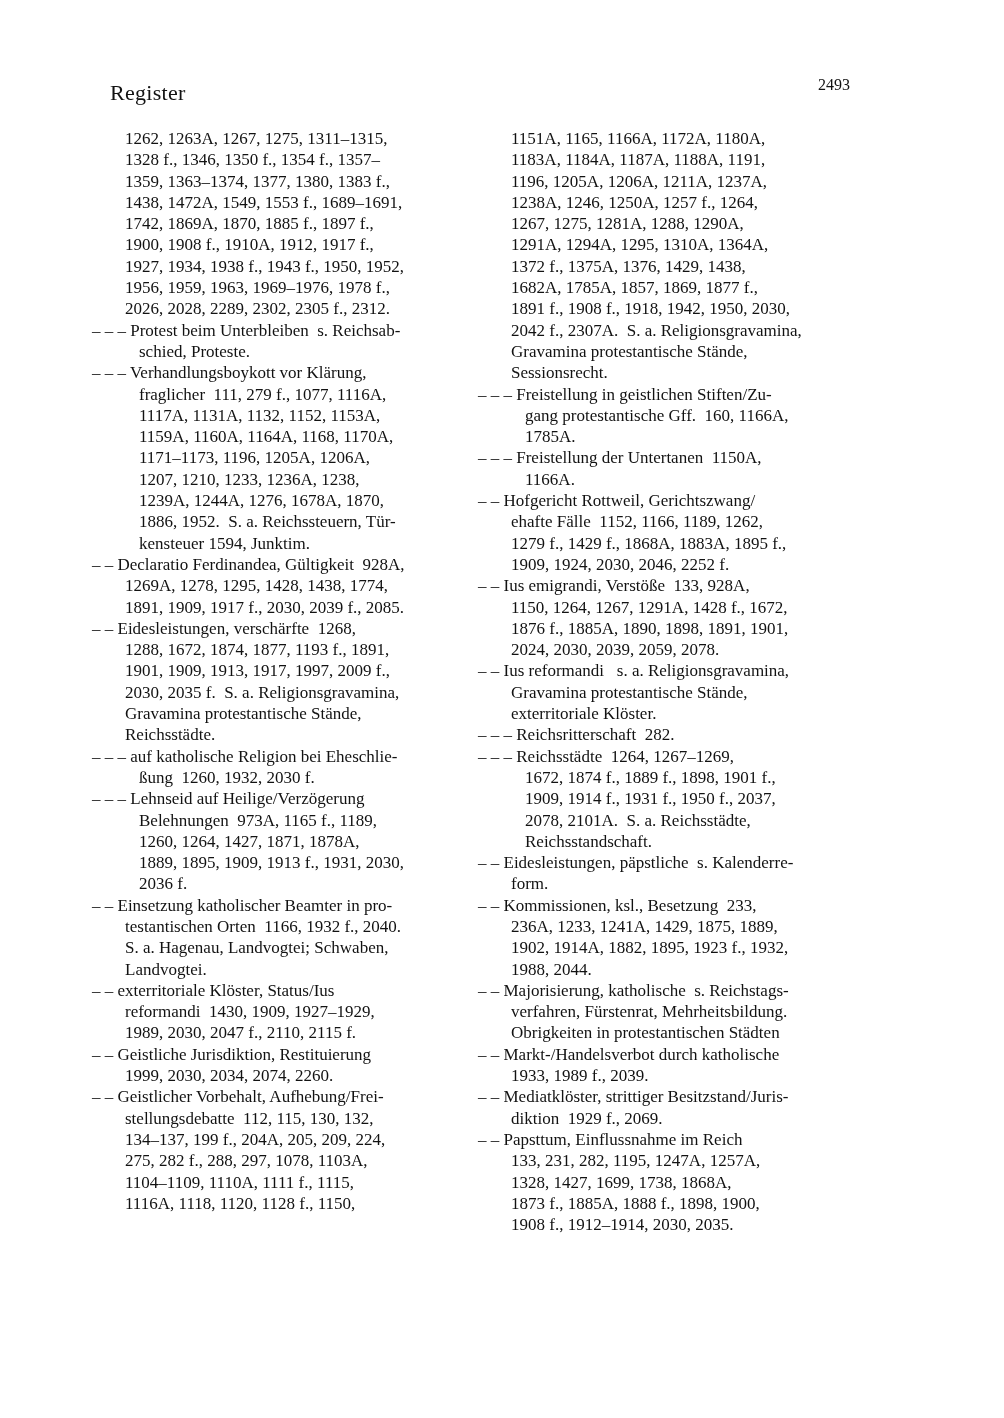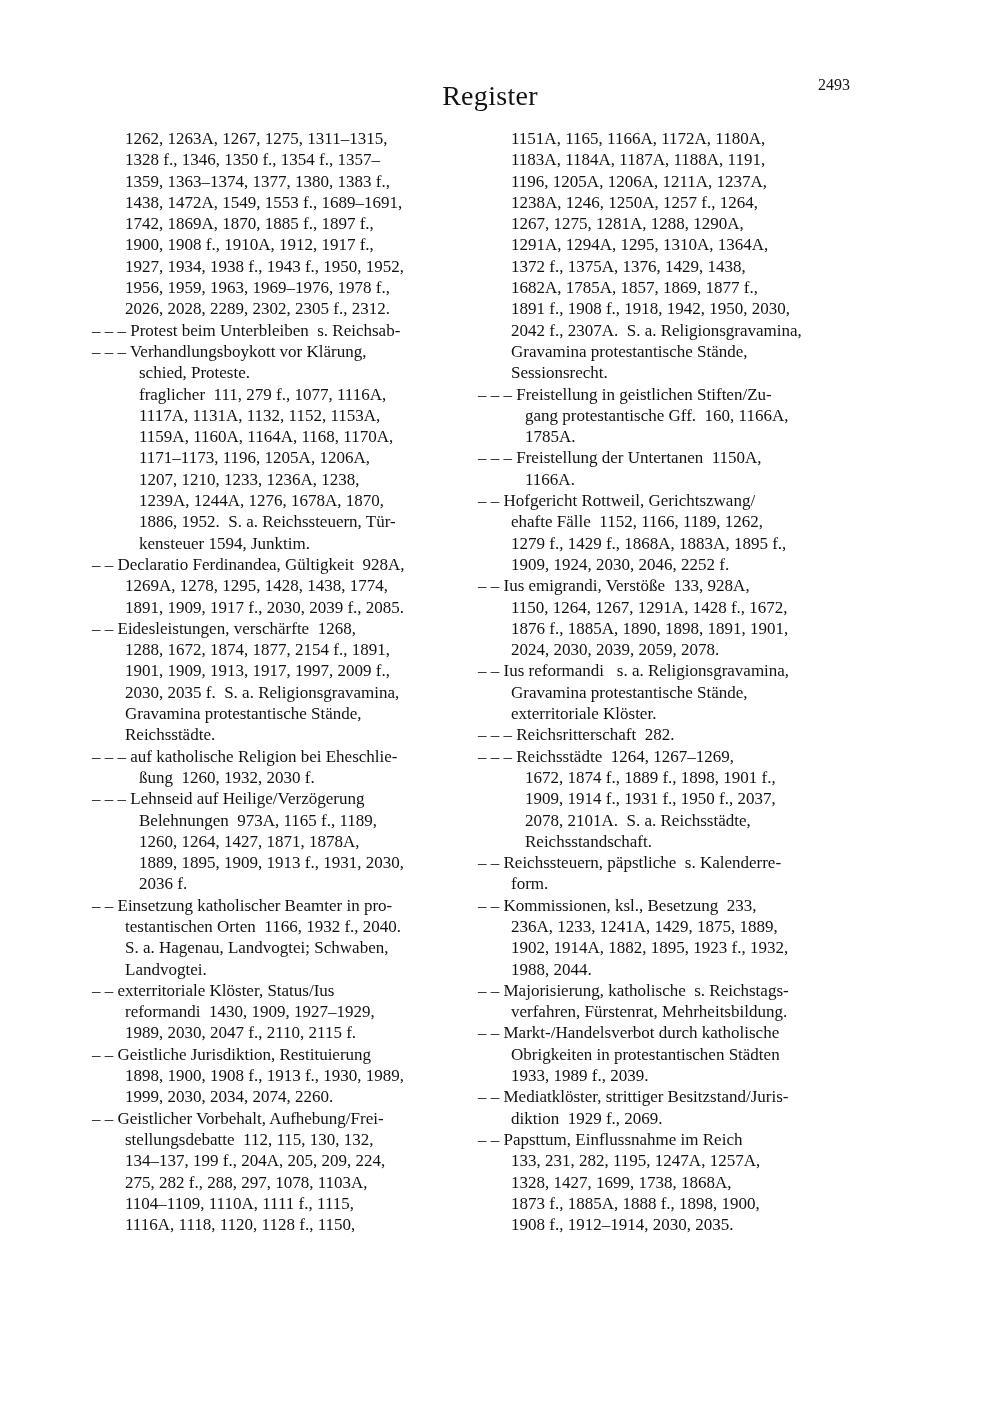--- a/index.html
+++ b/index.html
@@ -14,22 +14,21 @@
     background: #ffffff;
     color: #121212;
     font-family: "Liberation Serif", "DejaVu Serif", serif;
     overflow: hidden;
   }
   .running-head {
     position: absolute;
     top: 80px;
     left: 110px;
     width: 760px;
-    text-align: center;
-    font-size: 28px;
+    font-size: 22px;
     letter-spacing: 0.3px;
   }
   .page-number {
     position: absolute;
     top: 76px;
     left: 700px;
     width: 150px;
     text-align: right;
     font-size: 16px;
   }
@@ -60,55 +59,54 @@
       <div class="ln ind1">1262, 1263A, 1267, 1275, 1311–1315,</div>
       <div class="ln ind1">1328 f., 1346, 1350 f., 1354 f., 1357–</div>
       <div class="ln ind1">1359, 1363–1374, 1377, 1380, 1383 f.,</div>
       <div class="ln ind1">1438, 1472A, 1549, 1553 f., 1689–1691,</div>
       <div class="ln ind1">1742, 1869A, 1870, 1885 f., 1897 f.,</div>
       <div class="ln ind1">1900, 1908 f., 1910A, 1912, 1917 f.,</div>
       <div class="ln ind1">1927, 1934, 1938 f., 1943 f., 1950, 1952,</div>
       <div class="ln ind1">1956, 1959, 1963, 1969–1976, 1978 f.,</div>
       <div class="ln ind1">2026, 2028, 2289, 2302, 2305 f., 2312.</div>
       <div class="ln ind0">– – – Protest beim Unterbleiben  s. Reichsab-</div>
+      <div class="ln ind2">schied, Proteste.</div>
       <div class="ln ind0">– – – Verhandlungsboykott vor Klärung,</div>
-      <div class="ln ind2">schied, Proteste.</div>
       <div class="ln ind2">fraglicher  111, 279 f., 1077, 1116A,</div>
       <div class="ln ind2">1117A, 1131A, 1132, 1152, 1153A,</div>
       <div class="ln ind2">1159A, 1160A, 1164A, 1168, 1170A,</div>
       <div class="ln ind2">1171–1173, 1196, 1205A, 1206A,</div>
       <div class="ln ind2">1207, 1210, 1233, 1236A, 1238,</div>
       <div class="ln ind2">1239A, 1244A, 1276, 1678A, 1870,</div>
       <div class="ln ind2">1886, 1952.  S. a. Reichssteuern, Tür-</div>
       <div class="ln ind2">kensteuer 1594, Junktim.</div>
       <div class="ln ind0">– – Declaratio Ferdinandea, Gültigkeit  928A,</div>
       <div class="ln ind1">1269A, 1278, 1295, 1428, 1438, 1774,</div>
       <div class="ln ind1">1891, 1909, 1917 f., 2030, 2039 f., 2085.</div>
       <div class="ln ind0">– – Eidesleistungen, verschärfte  1268,</div>
-      <div class="ln ind1">1288, 1672, 1874, 1877, 2154 f., 1891,</div>
+      <div class="ln ind1">1288, 1672, 1874, 1877, 1193 f., 1891,</div>
       <div class="ln ind1">1901, 1909, 1913, 1917, 1997, 2009 f.,</div>
       <div class="ln ind1">2030, 2035 f.  S. a. Religionsgravamina,</div>
       <div class="ln ind1">Gravamina protestantische Stände,</div>
       <div class="ln ind1">Reichsstädte.</div>
       <div class="ln ind0">– – – auf katholische Religion bei Eheschlie-</div>
       <div class="ln ind2">ßung  1260, 1932, 2030 f.</div>
       <div class="ln ind0">– – – Lehnseid auf Heilige/Verzögerung</div>
       <div class="ln ind2">Belehnungen  973A, 1165 f., 1189,</div>
       <div class="ln ind2">1260, 1264, 1427, 1871, 1878A,</div>
       <div class="ln ind2">1889, 1895, 1909, 1913 f., 1931, 2030,</div>
       <div class="ln ind2">2036 f.</div>
       <div class="ln ind0">– – Einsetzung katholischer Beamter in pro-</div>
       <div class="ln ind1">testantischen Orten  1166, 1932 f., 2040.</div>
       <div class="ln ind1">S. a. Hagenau, Landvogtei; Schwaben,</div>
       <div class="ln ind1">Landvogtei.</div>
       <div class="ln ind0">– – exterritoriale Klöster, Status/Ius</div>
       <div class="ln ind1">reformandi  1430, 1909, 1927–1929,</div>
       <div class="ln ind1">1989, 2030, 2047 f., 2110, 2115 f.</div>
       <div class="ln ind0">– – Geistliche Jurisdiktion, Restituierung</div>
-      <div class="ln ind1">1898, 1900, 1908 f., 1913 f., 1930, 1989,</div>
       <div class="ln ind1">1999, 2030, 2034, 2074, 2260.</div>
       <div class="ln ind0">– – Geistlicher Vorbehalt, Aufhebung/Frei-</div>
       <div class="ln ind1">stellungsdebatte  112, 115, 130, 132,</div>
       <div class="ln ind1">134–137, 199 f., 204A, 205, 209, 224,</div>
       <div class="ln ind1">275, 282 f., 288, 297, 1078, 1103A,</div>
       <div class="ln ind1">1104–1109, 1110A, 1111 f., 1115,</div>
       <div class="ln ind1">1116A, 1118, 1120, 1128 f., 1150,</div>
     </div>
 
   <div id="col-right" class="col">
@@ -139,30 +137,30 @@
       <div class="ln ind1">2024, 2030, 2039, 2059, 2078.</div>
       <div class="ln ind0">– – Ius reformandi   s. a. Religionsgravamina,</div>
       <div class="ln ind1">Gravamina protestantische Stände,</div>
       <div class="ln ind1">exterritoriale Klöster.</div>
       <div class="ln ind0">– – – Reichsritterschaft  282.</div>
       <div class="ln ind0">– – – Reichsstädte  1264, 1267–1269,</div>
       <div class="ln ind2">1672, 1874 f., 1889 f., 1898, 1901 f.,</div>
       <div class="ln ind2">1909, 1914 f., 1931 f., 1950 f., 2037,</div>
       <div class="ln ind2">2078, 2101A.  S. a. Reichsstädte,</div>
       <div class="ln ind2">Reichsstandschaft.</div>
-      <div class="ln ind0">– – Reichssteuern, päpstliche  s. Kalenderre-</div>
+      <div class="ln ind0">– – Eidesleistungen, päpstliche  s. Kalenderre-</div>
       <div class="ln ind1">form.</div>
       <div class="ln ind0">– – Kommissionen, ksl., Besetzung  233,</div>
       <div class="ln ind1">236A, 1233, 1241A, 1429, 1875, 1889,</div>
       <div class="ln ind1">1902, 1914A, 1882, 1895, 1923 f., 1932,</div>
       <div class="ln ind1">1988, 2044.</div>
       <div class="ln ind0">– – Majorisierung, katholische  s. Reichstags-</div>
       <div class="ln ind1">verfahren, Fürstenrat, Mehrheitsbildung.</div>
+      <div class="ln ind1">Obrigkeiten in protestantischen Städten</div>
       <div class="ln ind0">– – Markt-/Handelsverbot durch katholische</div>
-      <div class="ln ind1">Obrigkeiten in protestantischen Städten</div>
       <div class="ln ind1">1933, 1989 f., 2039.</div>
       <div class="ln ind0">– – Mediatklöster, strittiger Besitzstand/Juris-</div>
       <div class="ln ind1">diktion  1929 f., 2069.</div>
       <div class="ln ind0">– – Papsttum, Einflussnahme im Reich</div>
       <div class="ln ind1">133, 231, 282, 1195, 1247A, 1257A,</div>
       <div class="ln ind1">1328, 1427, 1699, 1738, 1868A,</div>
       <div class="ln ind1">1873 f., 1885A, 1888 f., 1898, 1900,</div>
       <div class="ln ind1">1908 f., 1912–1914, 2030, 2035.</div>
     </div>
 </div>

